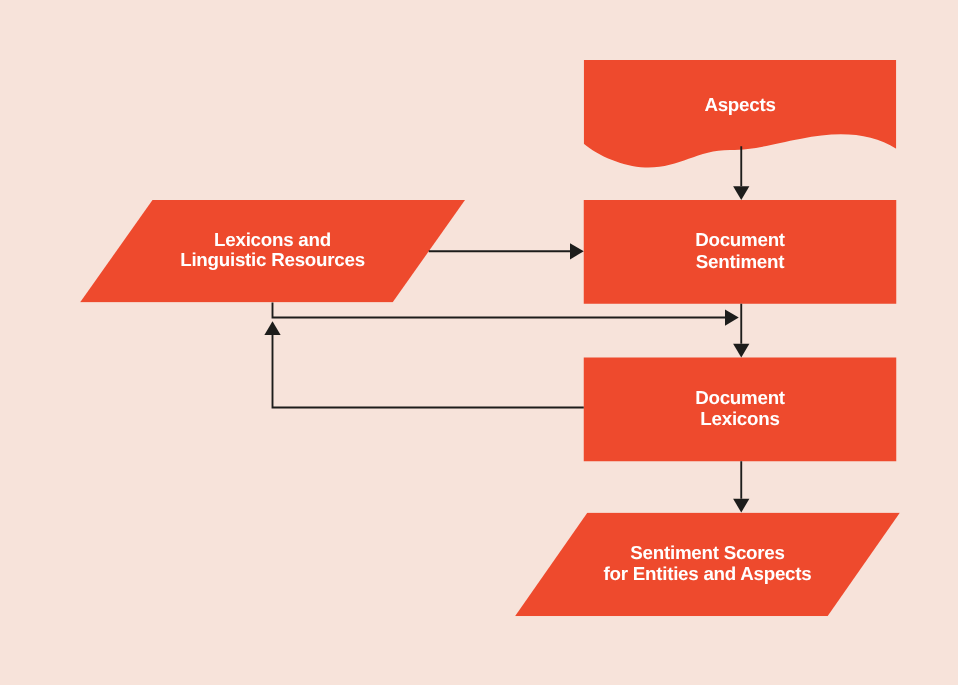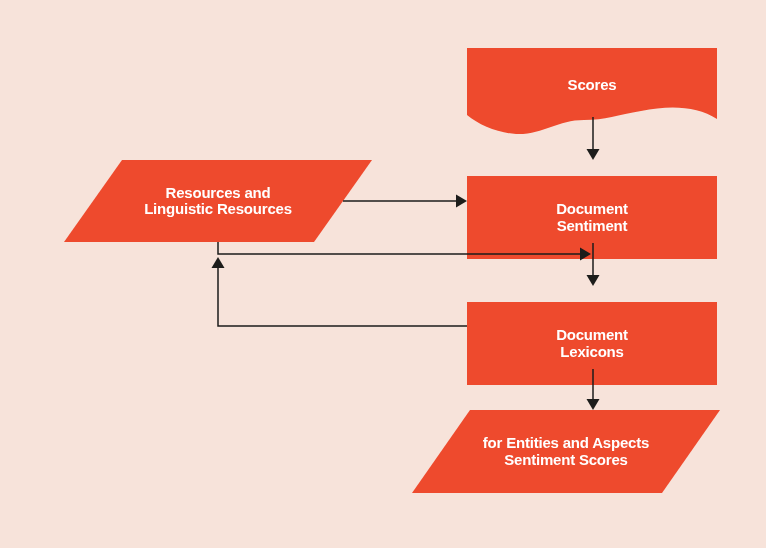--- a/index.html
+++ b/index.html
@@ -30,21 +30,21 @@
     align-items: center;
     justify-content: center;
     text-align: center;
     color: var(--text);
     font-weight: bold;
     font-size: 15px;
     line-height: 16.5px;
     letter-spacing: -0.2px;
     z-index: 2;
   }
-  .rect-shape { background: var(--shape); margin-top: 16px; }
+  .rect-shape { background: var(--shape); }
   .para-shape {
     background: var(--shape);
     clip-path: polygon(18.83% 0, 100% 0, 81.17% 100%, 0 100%);
   }
   .corpus-svg { position: absolute; inset: 0; width: 100%; height: 100%; display: block; }
   .corpus-svg path { fill: var(--shape); }
   .node-corpus .label { padding-bottom: 16px; }
   .arrows {
     position: absolute;
     inset: 0;
@@ -88,45 +88,45 @@
       <line x1="593" y1="369" x2="593" y2="399"></line>
       <polygon points="586.5,399 599.5,399 593,410"></polygon>
     </g>
   </svg>
 
   <div class="node node-corpus" style="left:467px; top:48px; width:250px; height:90px;">
     <svg class="corpus-svg" viewBox="0 0 250 90" preserveAspectRatio="none">
       <path d="M0 0 L250 0 L250 71 C230 58 203 57 174 63 C151 67 138 72 117 72 C90 72 76 87 49 86 C31 85 12 77 0 67 Z"></path>
     </svg>
     <div class="label">
-      <span>Scores</span>
+      <span>Aspects</span>
     </div>
   </div>
 
   <div class="node para-shape" style="left:64px; top:160px; width:308px; height:82px;">
     <div class="label">
-      <span>Resources and</span>
+      <span>Lexicons and</span>
       <span>Linguistic Resources</span>
     </div>
   </div>
 
   <div class="node rect-shape" style="left:467px; top:160px; width:250px; height:83px;">
     <div class="label">
       <span>Document</span>
       <span>Sentiment</span>
     </div>
   </div>
 
   <div class="node rect-shape" style="left:467px; top:286px; width:250px; height:83px;">
     <div class="label">
       <span>Document</span>
       <span>Lexicons</span>
     </div>
   </div>
 
   <div class="node para-shape" style="left:412px; top:410px; width:308px; height:83px;">
     <div class="label">
+      <span>Sentiment Scores</span>
       <span>for Entities and Aspects</span>
-      <span>Sentiment Scores</span>
     </div>
   </div>
 
 </div>
 
 </body></html>

